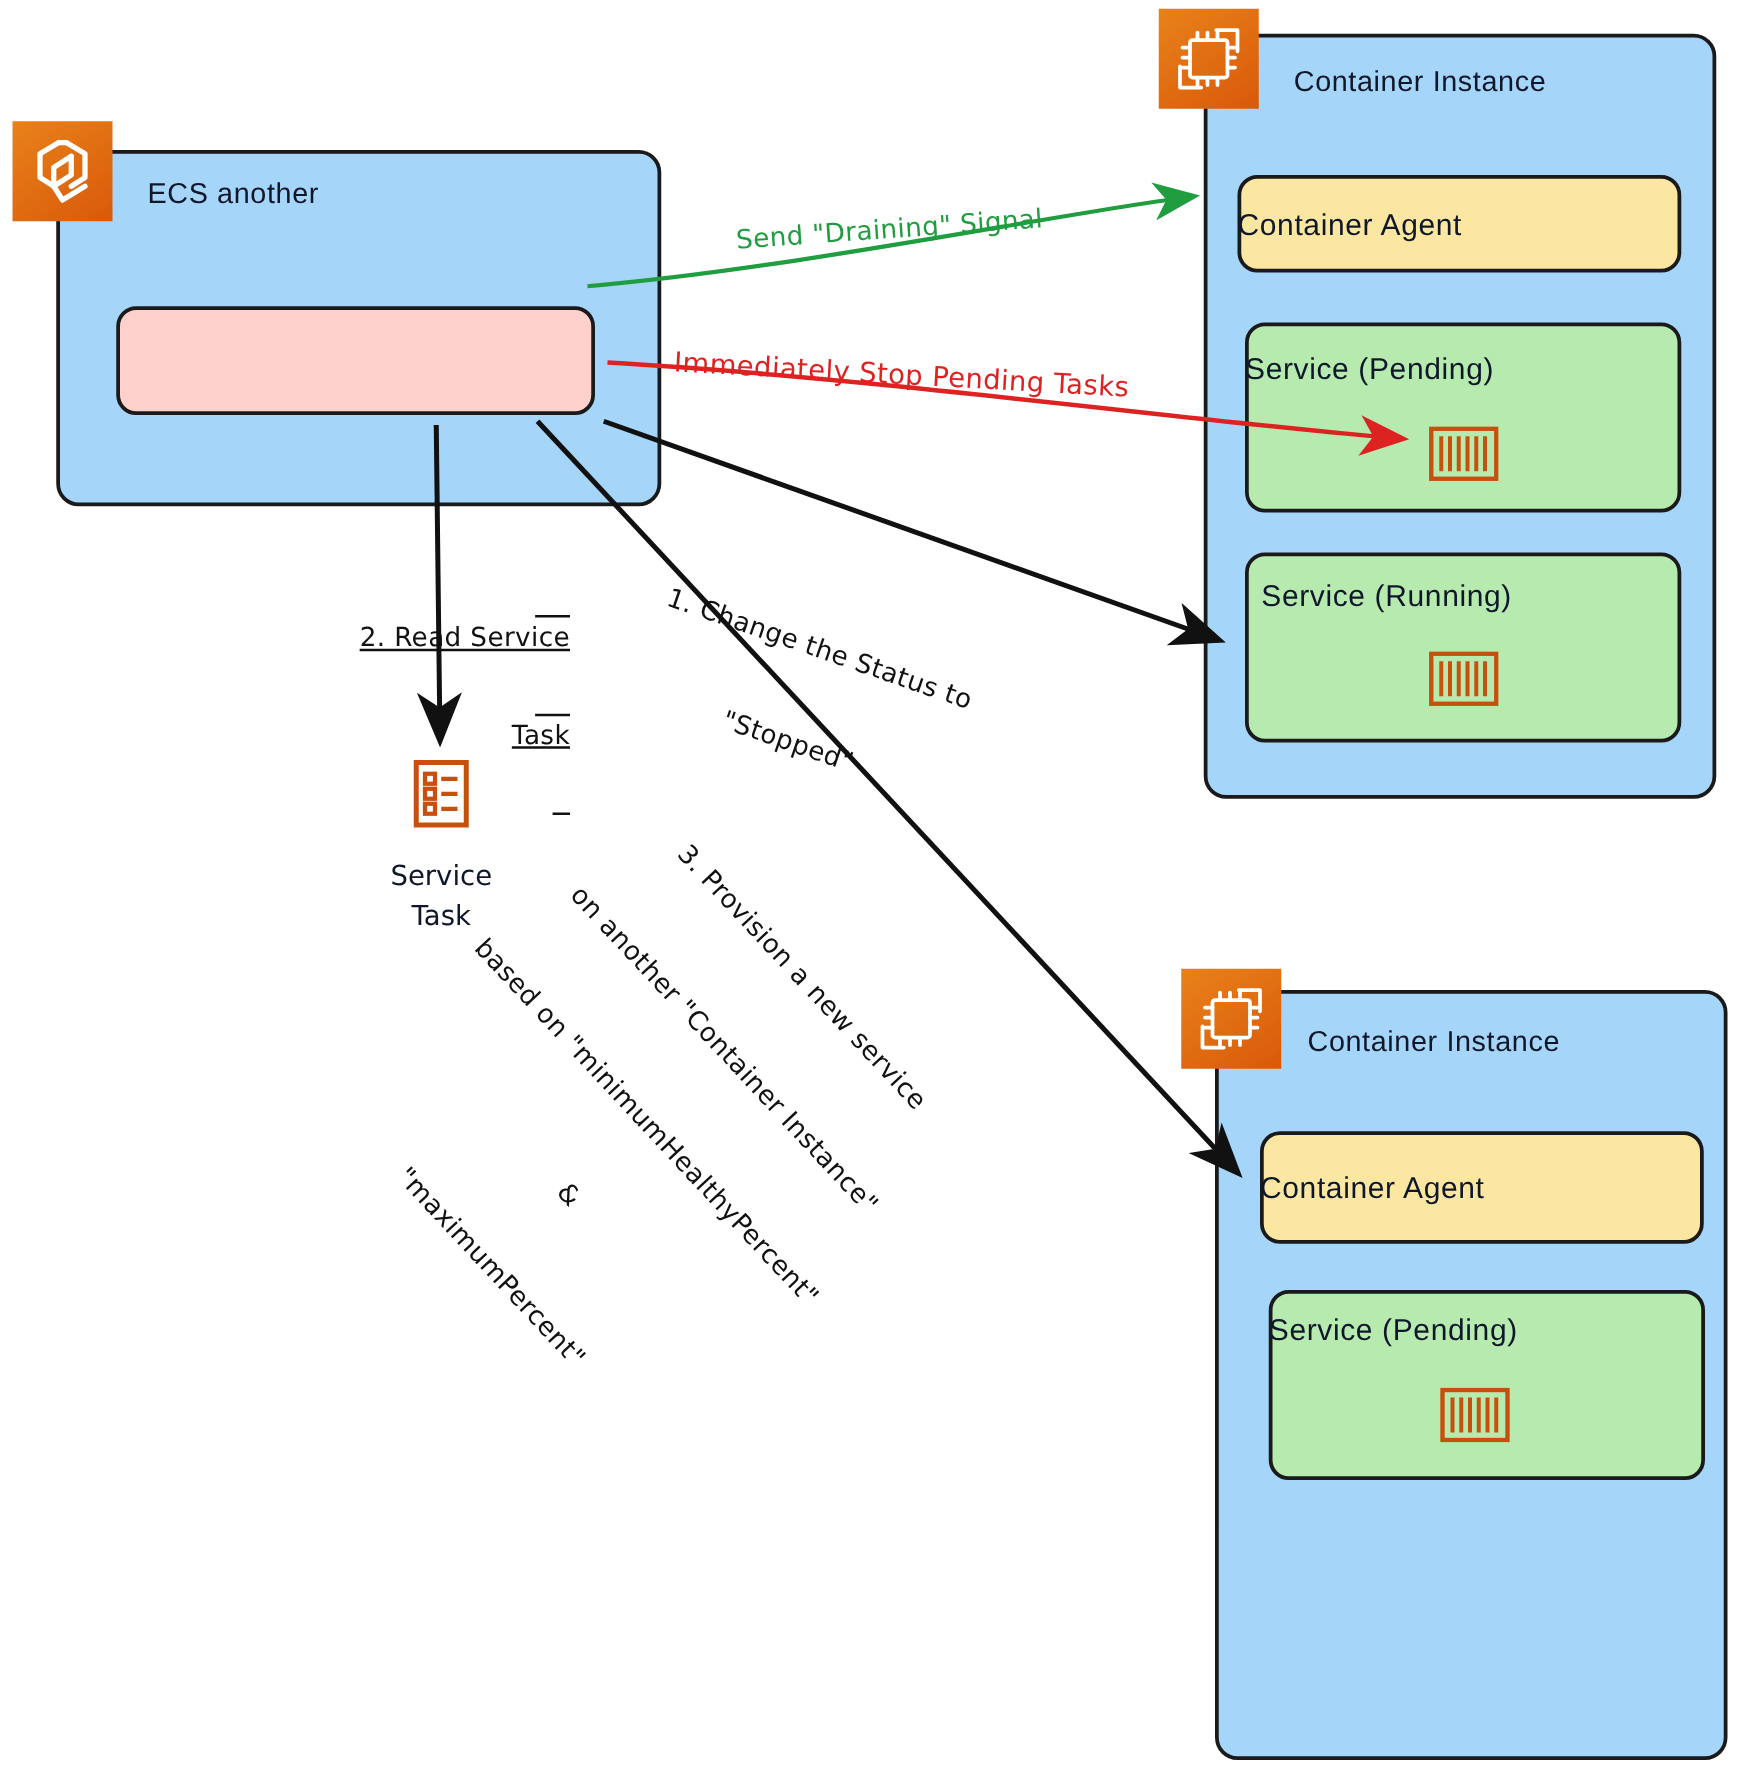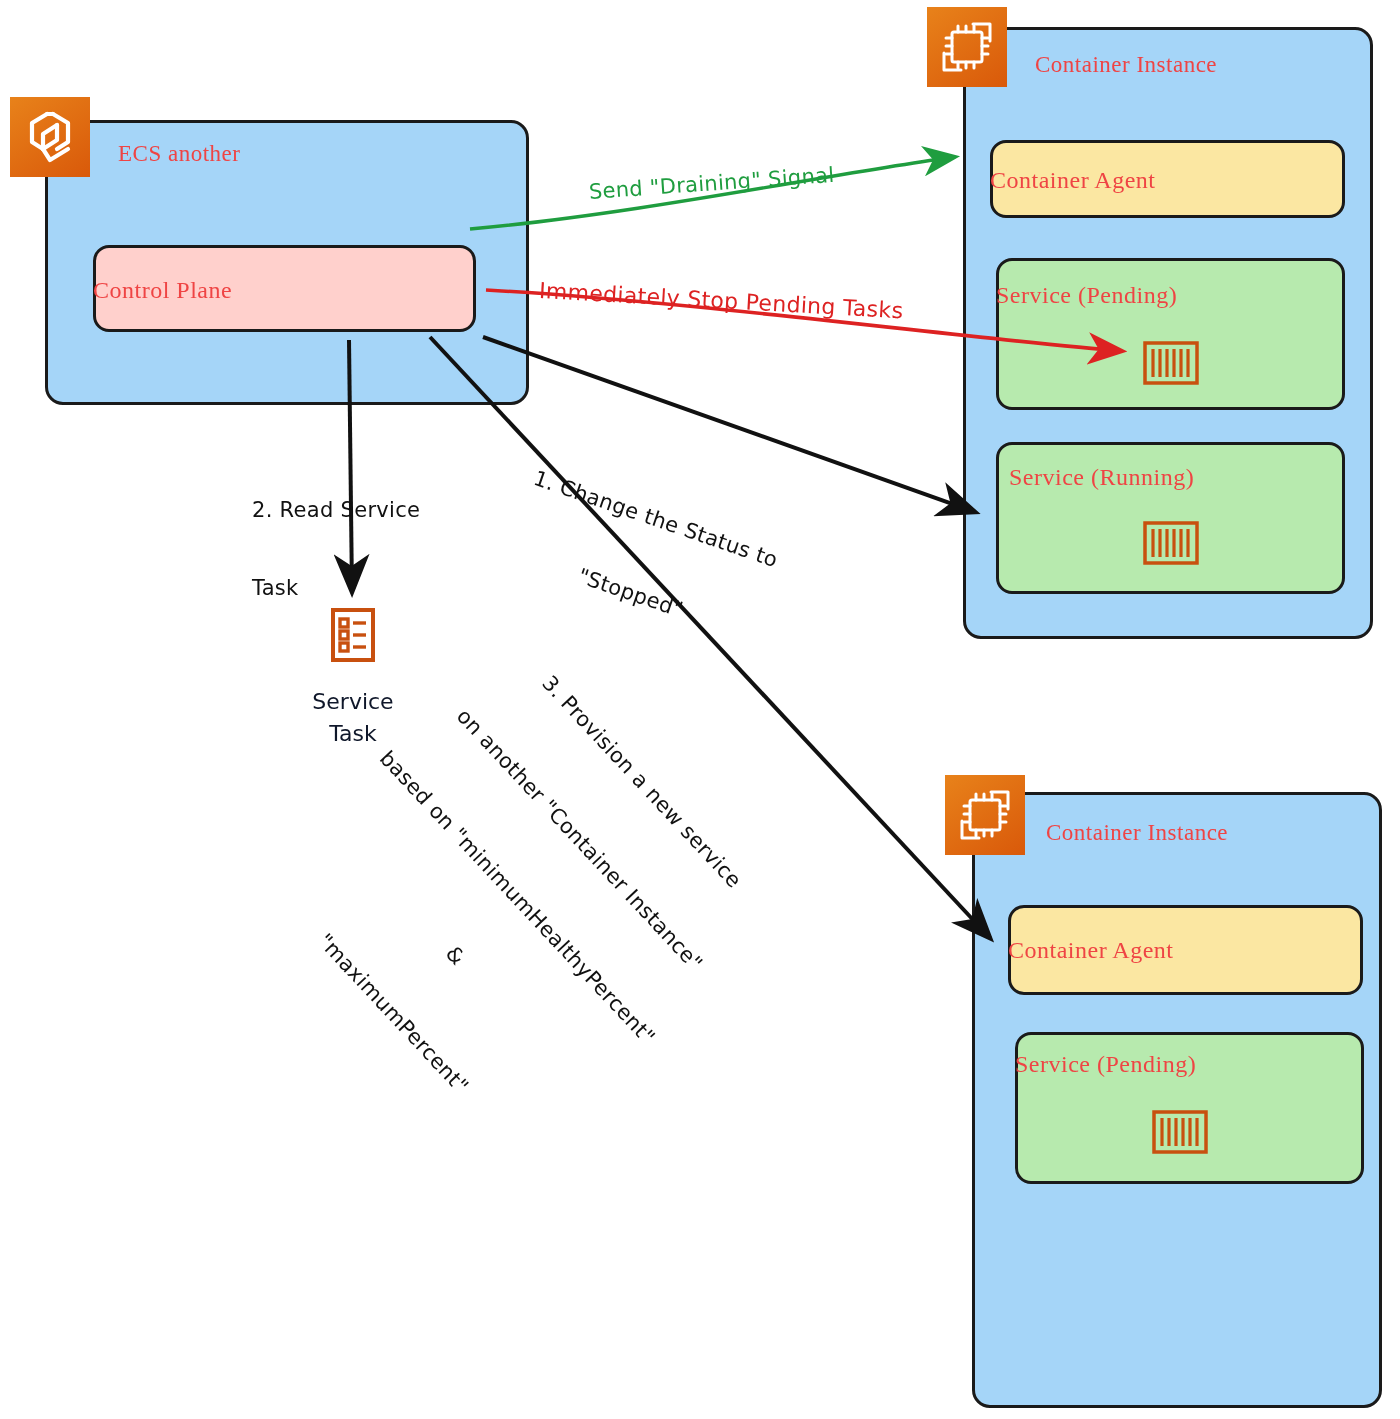--- a/index.html
+++ b/index.html
@@ -32,22 +32,22 @@
     border-radius: 18px;
   }
   .cluster-box   { background: #a5d5f8; }
   .instance-box  { background: #a5d5f8; }
   .control-plane { background: #ffd0cc; border-radius: 16px; }
   .agent-box     { background: #fbe7a2; border-radius: 16px; }
   .service-box   { background: #b7eaae; border-radius: 16px; }
 
   .label {
     position: absolute;
-    font-family: Liberation Serif, serif;
-    color: #ef4444;
+    font-family: Liberation Sans, sans-serif;
+    color: #0f172a;
     white-space: pre;
     letter-spacing: .5px;
   }
   .box-title {
     font-size: 23px;
   }
   .inner-title {
     font-size: 24px;
     width: 100%;
     text-align: left;
@@ -106,21 +106,20 @@
         <path d="M43 17 L58 26 L58 45 L47 52"></path>
         <path d="M33 52 L33 37 L47 28"></path>
         <path d="M47 28 L47 43 L33 52"></path>
         <path d="M37 17 L43 17"></path>
         <path d="M33 52 L40 63 L58 52"></path>
       </g>
     </svg>
   </div>
 
   <div class="box control-plane" style="left:93px; top:245px; width:383px; height:87px;"></div>
-  <div class="label inner-title" style="left:93px; top:277px; width:383px;">Control Plane</div>
 
   <div class="box instance-box" style="left:963px; top:27px; width:410px; height:612px;"></div>
 
   <div class="label box-title" style="left:1035px; top:52px;">Container Instance</div>
 
   <div class="aws-icon" style="left:927px; top:7px;">
     <svg width="80" height="80" viewBox="0 0 80 80">
       <g fill="none" stroke="#ffffff" stroke-width="3" stroke-linejoin="round" stroke-linecap="round">
         <path d="M46 17 H63 V34"></path>
         <path d="M17 46 V63 H34"></path>
@@ -269,21 +268,21 @@
 
   <div class="arrow-label green-label" style="left:588px; top:179px; transform:rotate(-4deg); transform-origin:left top;">Send "Draining" Signal</div>
 
   <div class="arrow-label red-label" style="left:540px; top:277px; transform:rotate(3.2deg); transform-origin:left top; font-size:22px;">Immediately Stop Pending Tasks</div>
 
   <div class="arrow-label black-label" style="left:556px; top:415px; transform:rotate(19deg); transform-origin:left top; text-align:center;">
     <div>1. Change the Status to</div>
     <div>"Stopped"</div>
   </div>
 
-  <div class="arrow-label black-label" style="left:252px; top:444px; text-align:left; width:204px;">
+  <div class="arrow-label black-label" style="left:252px; top:444px; text-align:right; width:204px;text-decoration:underline;">
     <div>2. Read Service</div>
     <div>Task</div>
   </div>
 
   <div class="arrow-label black-label" style="left:560px; top:590px; transform:rotate(47deg); transform-origin:left top; text-align:center; line-height:1.35;">
     <div>3. Provision a new service</div>
     <div>on another "Container Instance"</div>
     <div>based on "minimumHealthyPercent"</div>
     <div>&amp;</div>
     <div>"maximumPercent"</div>

